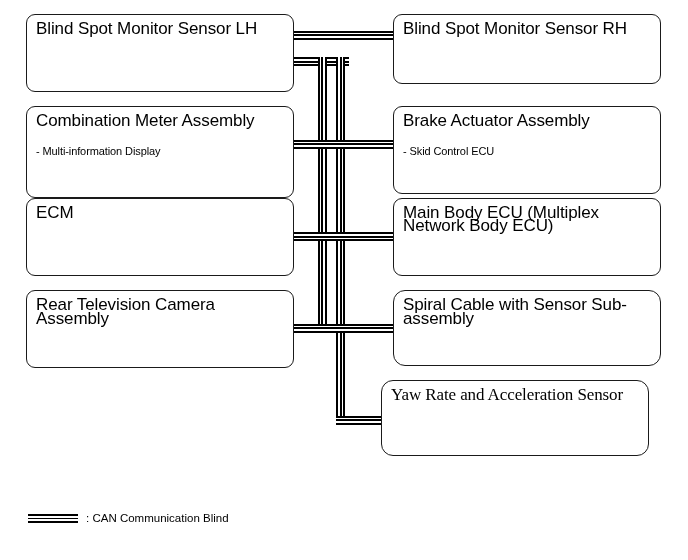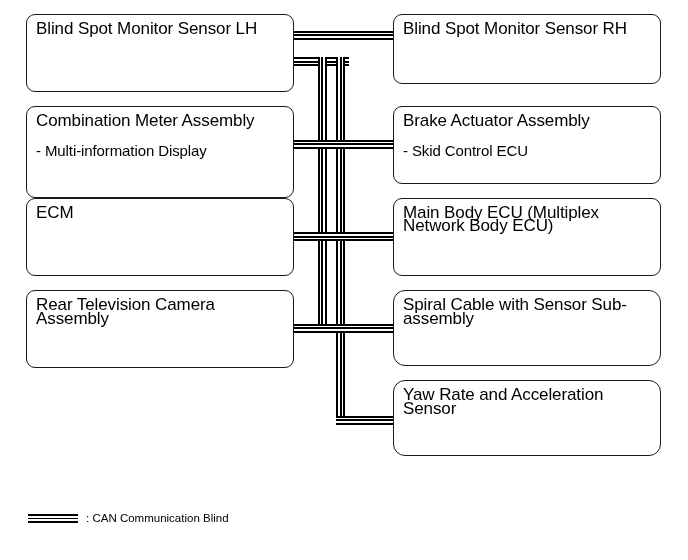--- a/index.html
+++ b/index.html
@@ -42,21 +42,21 @@
     line-height: 14px;
     letter-spacing: -0.1px;
     color: #000;
     white-space: pre-line;
   }
   .node .sublabel {
     position: absolute;
     left: 9px;
     right: 7px;
     top: 37px;
-    font-size: 15px;
+    font-size: 11px;
     line-height: 14px;
     letter-spacing: -0.1px;
     color: #000;
   }
 
   
   .bus-h {
     position: absolute;
     height: 9px;
     z-index: 2;
@@ -145,34 +145,34 @@
   </div>
 
   <div class="node" style="left:26px; top:290px; width:268px; height:78px;">
     <div class="label">Rear Television Camera Assembly</div>
   </div>
 
   <div class="node" style="left:393px; top:14px; width:268px; height:70px;">
     <div class="label">Blind Spot Monitor Sensor RH</div>
   </div>
 
-  <div class="node" style="left:393px; top:106px; width:268px; height:78px;">
+  <div class="node" style="left:393px; top:106px; width:268px; height:88px;">
     <div class="label">Brake Actuator Assembly</div>
     <div class="sublabel">- Skid Control ECU</div>
   </div>
 
   <div class="node" style="left:393px; top:198px; width:268px; height:78px;padding-left:20px;">
     <div class="label" style="line-height:13px;">Main Body ECU (Multiplex Network Body ECU)</div>
   </div>
 
   <div class="node square" style="left:393px; top:290px; width:268px; height:76px;">
     <div class="label">Spiral Cable with Sensor Sub-assembly</div>
   </div>
 
-  <div class="node square" style="left:393px; top:380px; width:268px; height:76px;">
+  <div class="node square" style="left:381px; top:380px; width:268px; height:76px;font-family:Liberation Serif, serif;">
     <div class="label">Yaw Rate and Acceleration Sensor</div>
   </div>
 
   <div id="legend" style="left:28px; top:512px;">
     <div class="swatch"></div>
     <div class="legend-text">
       <span>:</span>
       <span>CAN Communication Blind</span>
     </div>
   </div>

